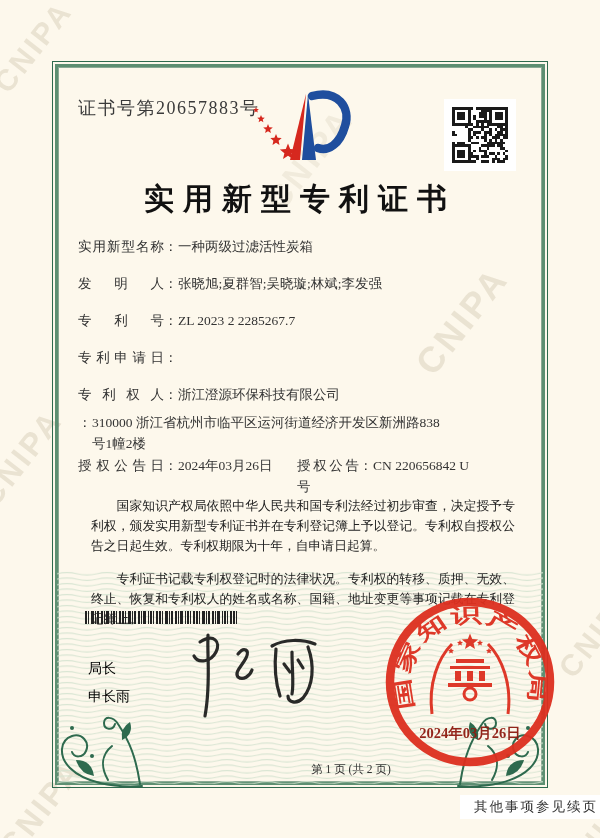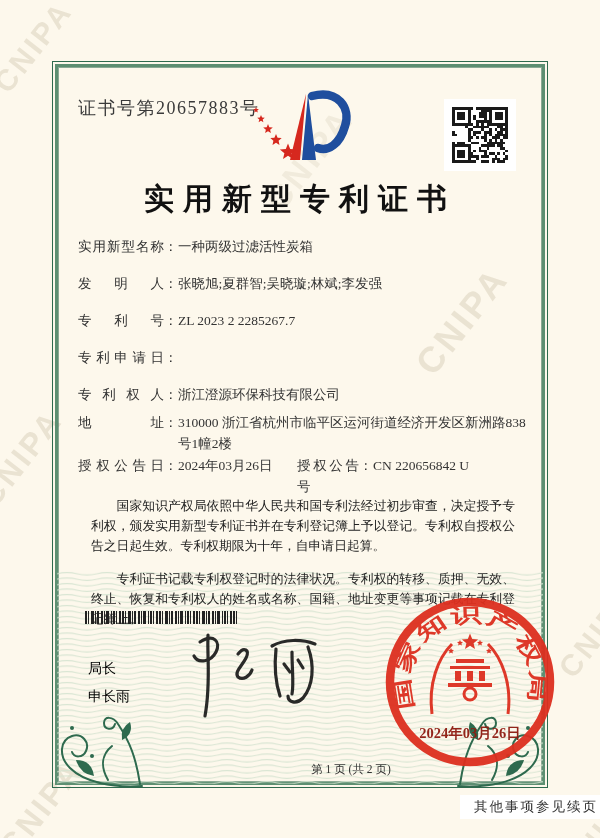--- a/index.html
+++ b/index.html
@@ -391,21 +391,20 @@
   <div class="frow">
     <span class="flabel">专利申请日</span>
     <span class="fcolon">：</span>
   </div>
   <div class="frow tight">
     <span class="flabel">专利权人</span>
     <span class="fcolon">：</span>
     <span class="fvalue">浙江澄源环保科技有限公司</span>
   </div>
   <div class="frow" style="margin-bottom:0">
-    <span class="flabel">地址</span>
     <span class="fcolon">：</span>
     <span class="fvalue">310000 浙江省杭州市临平区运河街道经济开发区新洲路838号1幢2楼</span>
   </div>
   <div class="frow grant" style="margin-top:1px">
     <span class="flabel">授权公告日</span>
     <span class="fcolon">：</span>
     <span class="fvalue1">2024年03月26日</span>
     <span class="flabel2">授权公告号</span>
     <span class="fcolon">：</span>
     <span>CN 220656842 U</span>

